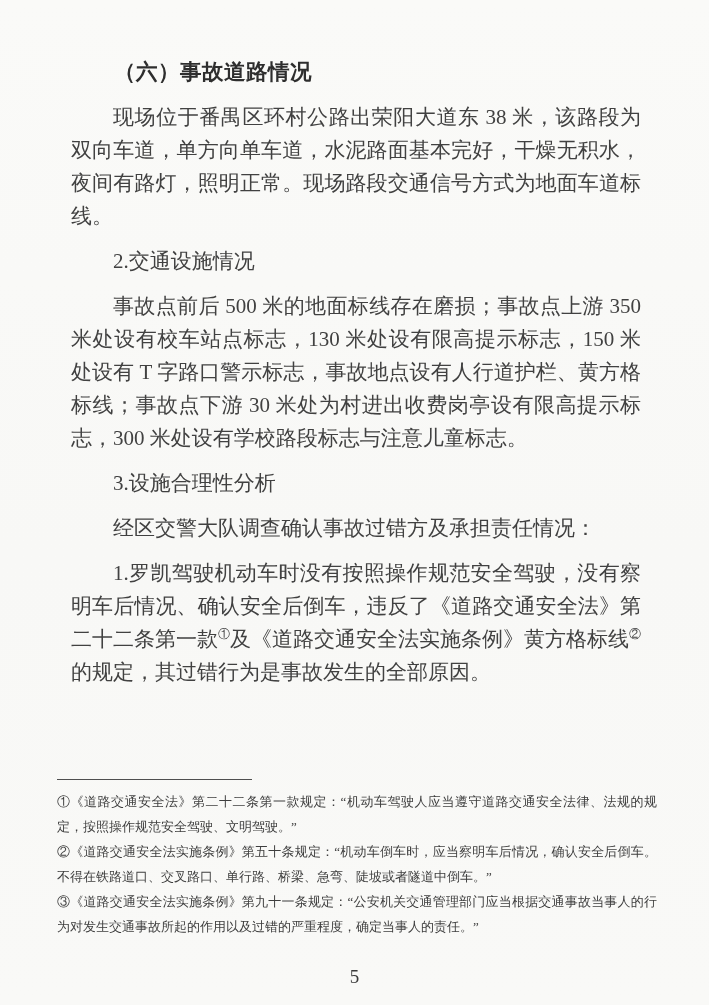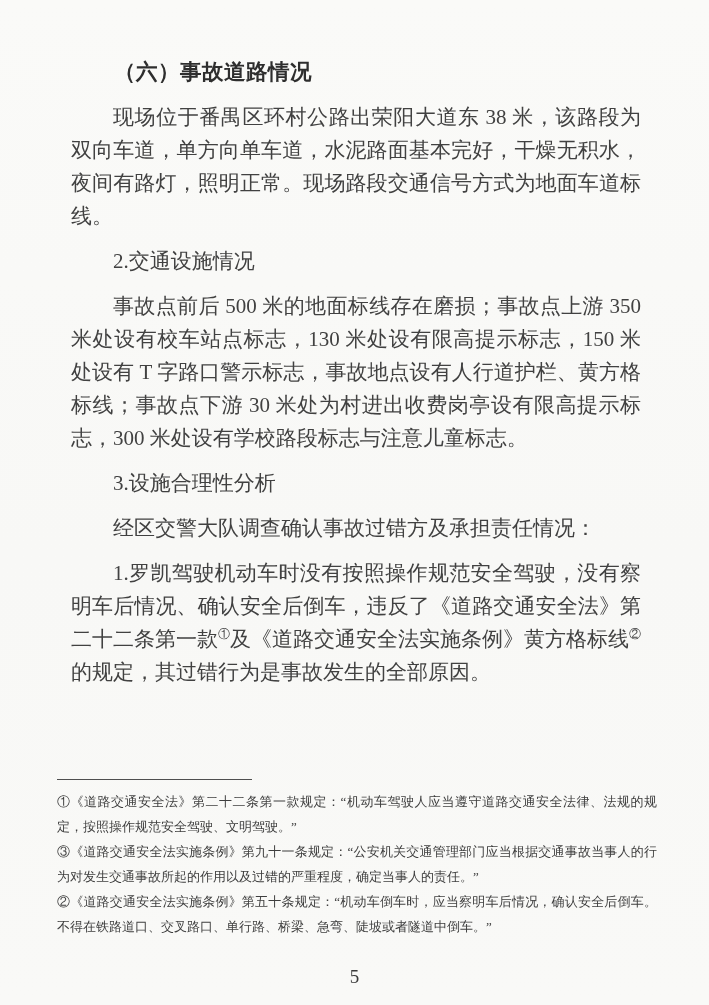--- a/index.html
+++ b/index.html
@@ -83,19 +83,19 @@
     <p>2.交通设施情况</p>
     <p>事故点前后 500 米的地面标线存在磨损；事故点上游 350 米处设有校车站点标志，130 米处设有限高提示标志，150 米处设有 T 字路口警示标志，事故地点设有人行道护栏、黄方格标线；事故点下游 30 米处为村进出收费岗亭设有限高提示标志，300 米处设有学校路段标志与注意儿童标志。</p>
     <p>3.设施合理性分析</p>
     <p>经区交警大队调查确认事故过错方及承担责任情况：</p>
     <p><span>1.罗凯驾驶机动车时没有按照操作规范安全驾驶，没有察明车后情况、确认安全后倒车，违反了《道路交通安全法》第二十二条第一款</span><sup>①</sup><span>及《道路交通安全法实施条例》黄方格标线</span><sup>②</sup><span>的规定，其过错行为是事故发生的全部原因。</span></p>
   </div>
 
   <div class="footnotes">
     <div class="fn-rule"></div>
     <p>①《道路交通安全法》第二十二条第一款规定：“机动车驾驶人应当遵守道路交通安全法律、法规的规定，按照操作规范安全驾驶、文明驾驶。”</p>
+    <p>②《道路交通安全法实施条例》第五十条规定：“机动车倒车时，应当察明车后情况，确认安全后倒车。不得在铁路道口、交叉路口、单行路、桥梁、急弯、陡坡或者隧道中倒车。”</p>
     <p>③《道路交通安全法实施条例》第九十一条规定：“公安机关交通管理部门应当根据交通事故当事人的行为对发生交通事故所起的作用以及过错的严重程度，确定当事人的责任。”</p>
-    <p>②《道路交通安全法实施条例》第五十条规定：“机动车倒车时，应当察明车后情况，确认安全后倒车。不得在铁路道口、交叉路口、单行路、桥梁、急弯、陡坡或者隧道中倒车。”</p>
   </div>
 
   <div class="page-number">5</div>
 
 </div>
 
 </body></html>

